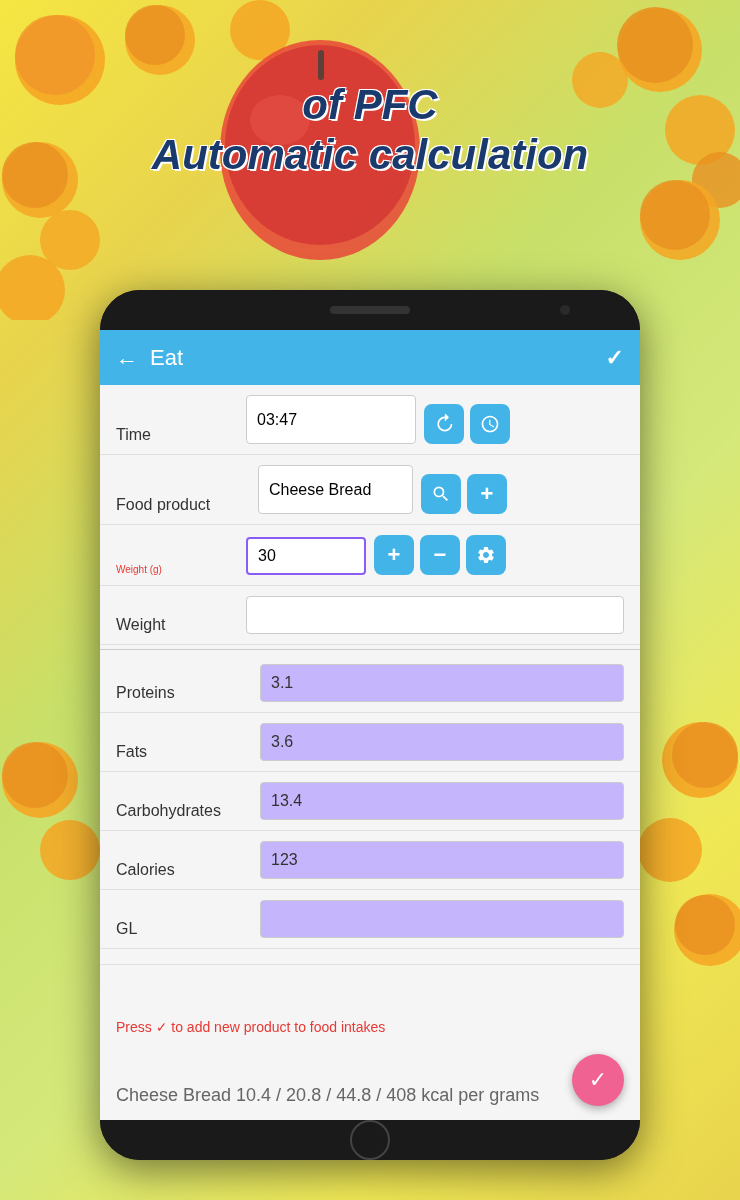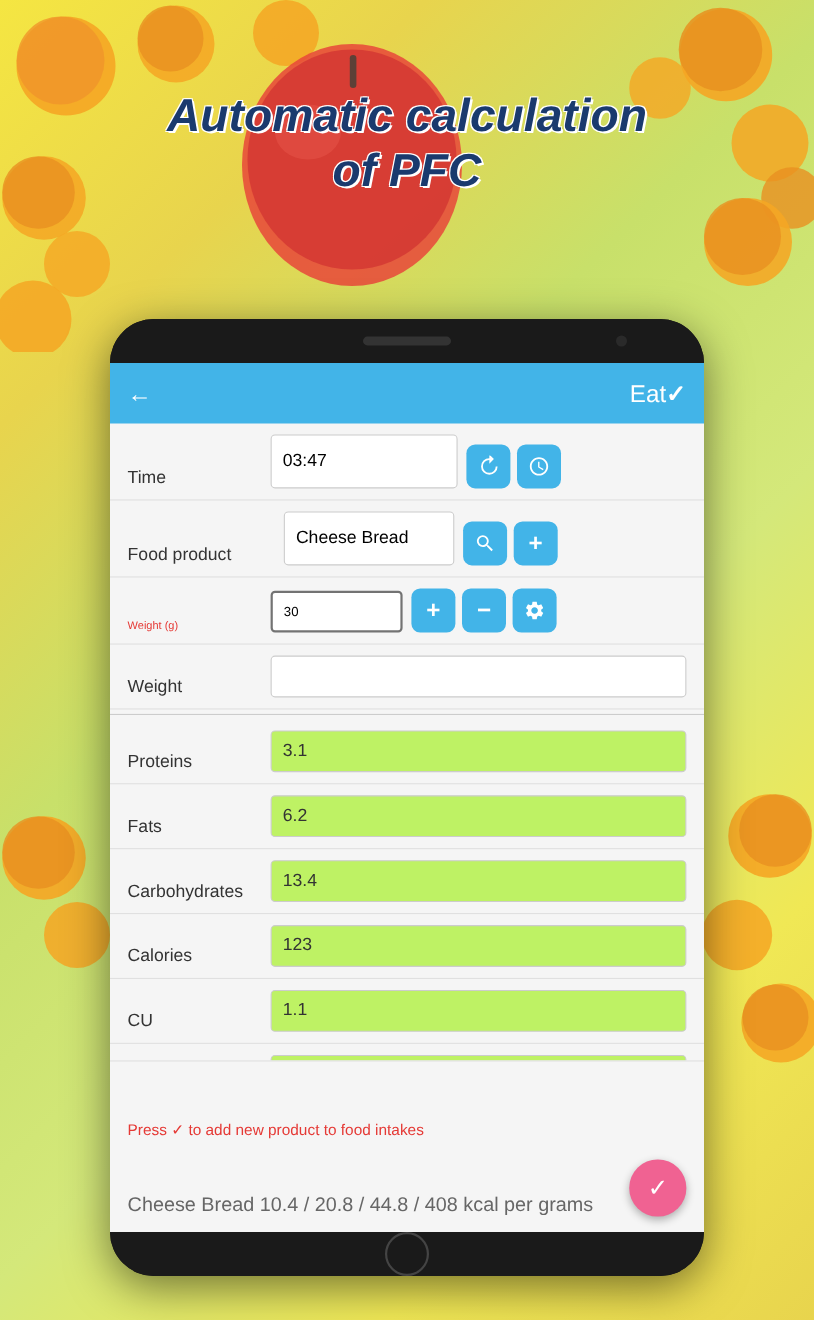--- a/index.html
+++ b/index.html
@@ -109,21 +109,21 @@
       font-size: 22px;
       cursor: pointer;
       font-weight: bold;
       margin-right: 12px;
     }
     .header-title {
       color: white;
       font-size: 22px;
       font-weight: 500;
       flex: 1;
-      text-align: right;
+      text-align: left;
     }
     .header-check {
       color: white;
       font-size: 22px;
       cursor: pointer;
       font-weight: bold;
     }
 
     
     .form-area {
@@ -157,39 +157,40 @@
       border: 1px solid #ccc;
       border-radius: 4px;
       padding: 0 10px;
       font-size: 16px;
       background: white;
       outline: none;
     }
     .form-input-red {
       flex: 1;
       height: 38px;
-      border: 2px solid #737373;
+      border: 2px solid #8b5cf6;
       border-radius: 4px;
       padding: 0 10px;
-      font-size: 12px;
+      font-size: 16px;
       background: white;
       outline: none;
       max-width: 120px;
     }
     .form-value {
       flex: 1;
       height: 38px;
       border: 1px solid #ccc;
       border-radius: 4px;
       padding: 0 10px;
       font-size: 16px;
-      background: #bef264;
+      background: #c4b5fd;
       display: flex;
       align-items: center;
       color: #333;
+      margin-left: 14px;
     }
     .form-comment {
       flex: 1;
       height: 38px;
       border: 1px solid #ccc;
       border-radius: 4px;
       padding: 0 10px;
       font-size: 16px;
       background: white;
     }
@@ -304,22 +305,22 @@
   <circle cx="35" cy="175" r="33" fill="#e89020" opacity="0.8"></circle>
   <circle cx="70" cy="240" r="30" fill="#f5a623" opacity="0.8"></circle>
 
   <circle cx="680" cy="220" r="40" fill="#f5a623" opacity="0.88"></circle>
   <circle cx="675" cy="215" r="35" fill="#e89020" opacity="0.8"></circle>
 
   <circle cx="30" cy="290" r="35" fill="#f5a623" opacity="0.85"></circle>
 </svg>
 
 <div class="title-area">
+  <div class="title-text">of PFC</div>
   <div class="title-text">Automatic calculation</div>
-  <div class="title-text">of PFC</div>
 </div>
 
 <div class="phone-container">
 
   <div class="phone-top">
     <div class="phone-speaker"></div>
     <div class="phone-camera"></div>
   </div>
 
   <div class="phone-screen">
@@ -383,37 +384,33 @@
 
       <div class="separator"></div>
 
       <div class="form-row">
         <div class="form-label">Proteins</div>
         <div class="form-value">3.1</div>
       </div>
 
       <div class="form-row">
         <div class="form-label">Fats</div>
-        <div class="form-value">6.2</div>
+        <div class="form-value">3.6</div>
       </div>
 
       <div class="form-row">
         <div class="form-label">Carbohydrates</div>
         <div class="form-value">13.4</div>
       </div>
 
       <div class="form-row">
         <div class="form-label">Calories</div>
         <div class="form-value">123</div>
       </div>
 
-      <div class="form-row">
-        <div class="form-label">CU</div>
-        <div class="form-value">1.1</div>
-      </div>
 
       <div class="form-row">
         <div class="form-label">GL</div>
         <div class="form-value"></div>
       </div>
 
     </div>
 
     <div class="bottom-bar">
       <div class="bottom-hint">Press ✓ to add new product to food intakes</div>

